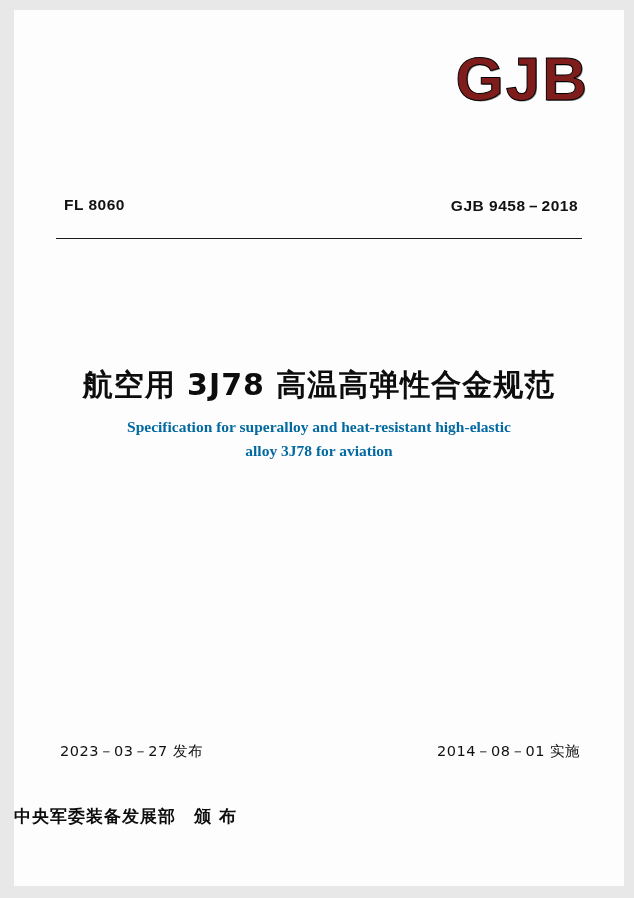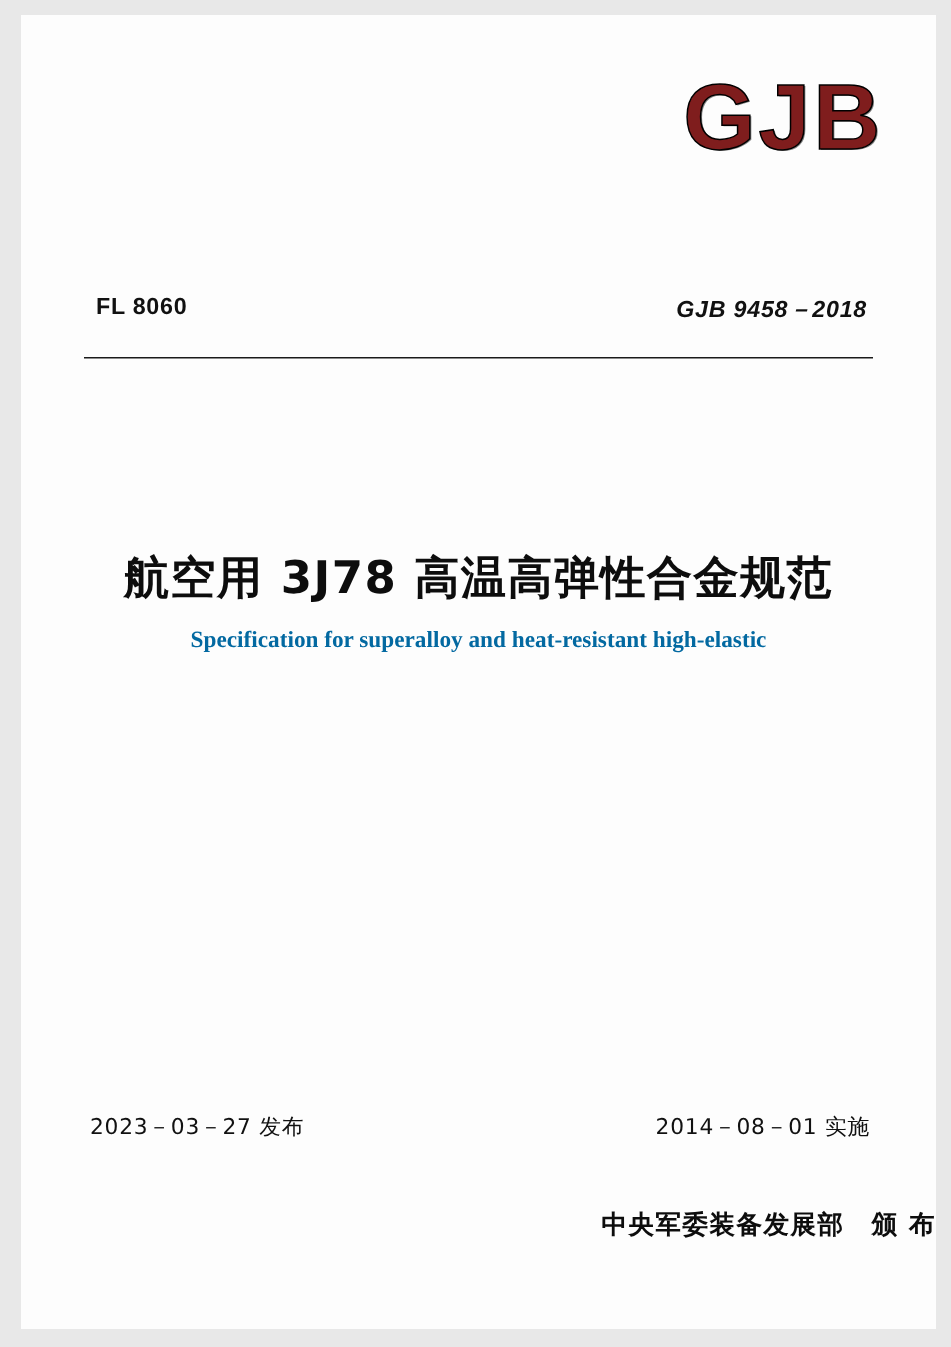--- a/index.html
+++ b/index.html
@@ -76,21 +76,21 @@
     right: 42px;
     top: 186px;
     height: 26px;
     font-family: "Liberation Sans", sans-serif;
     font-size: 15.5px;
     font-weight: bold;
     letter-spacing: 0.5px;
     color: #111;
   }
   .code-left { position: absolute; left: 8px; top: 0; }
-  .code-right { position: absolute; right: 4px; top: 0; font-style: italic; }
+  .code-right { position: absolute; right: 4px; top: 0; }
 
   .rule {
     position: absolute;
     left: 42px;
     right: 42px;
     top: 228px;
     height: 1px;
     background: #1a1a1a;
   }
 
@@ -128,21 +128,21 @@
     font-size: 14.5px;
     color: #111;
   }
   .date-left { position: absolute; left: 4px; top: 0; letter-spacing: 0.5px; }
   .date-right { position: absolute; right: 2px; top: 0; letter-spacing: 0.5px; }
 
   .publisher {
     position: absolute;
     left: 0; right: 0;
     top: 795px;
-    text-align: right;
+    text-align: left;
     font-family: "DejaVu Sans", sans-serif;
     font-size: 17px;
     font-weight: bold;
     letter-spacing: 1px;
     color: #0d0d0d;
   }
 </style>
 </head>
 <body>
 
@@ -162,20 +162,21 @@
       <span class="code-left">FL 8060</span>
       <span class="code-right">GJB 9458－2018</span>
     </div>
 
     <div class="rule"></div>
 
     <div class="doc-title-cn">航空用 3J78 高温高弹性合金规范</div>
 
     <div class="doc-title-en">
       <div>Specification for superalloy and heat-resistant high-elastic</div>
+      <div>alloy 3J78 for aviation</div>
     </div>
 
     <div class="date-row">
       <span class="date-left">2023－03－27 发布</span>
       <span class="date-right">2014－08－01 实施</span>
     </div>
 
     <div class="publisher">中央军委装备发展部　颁 布</div>
 
   </div>

